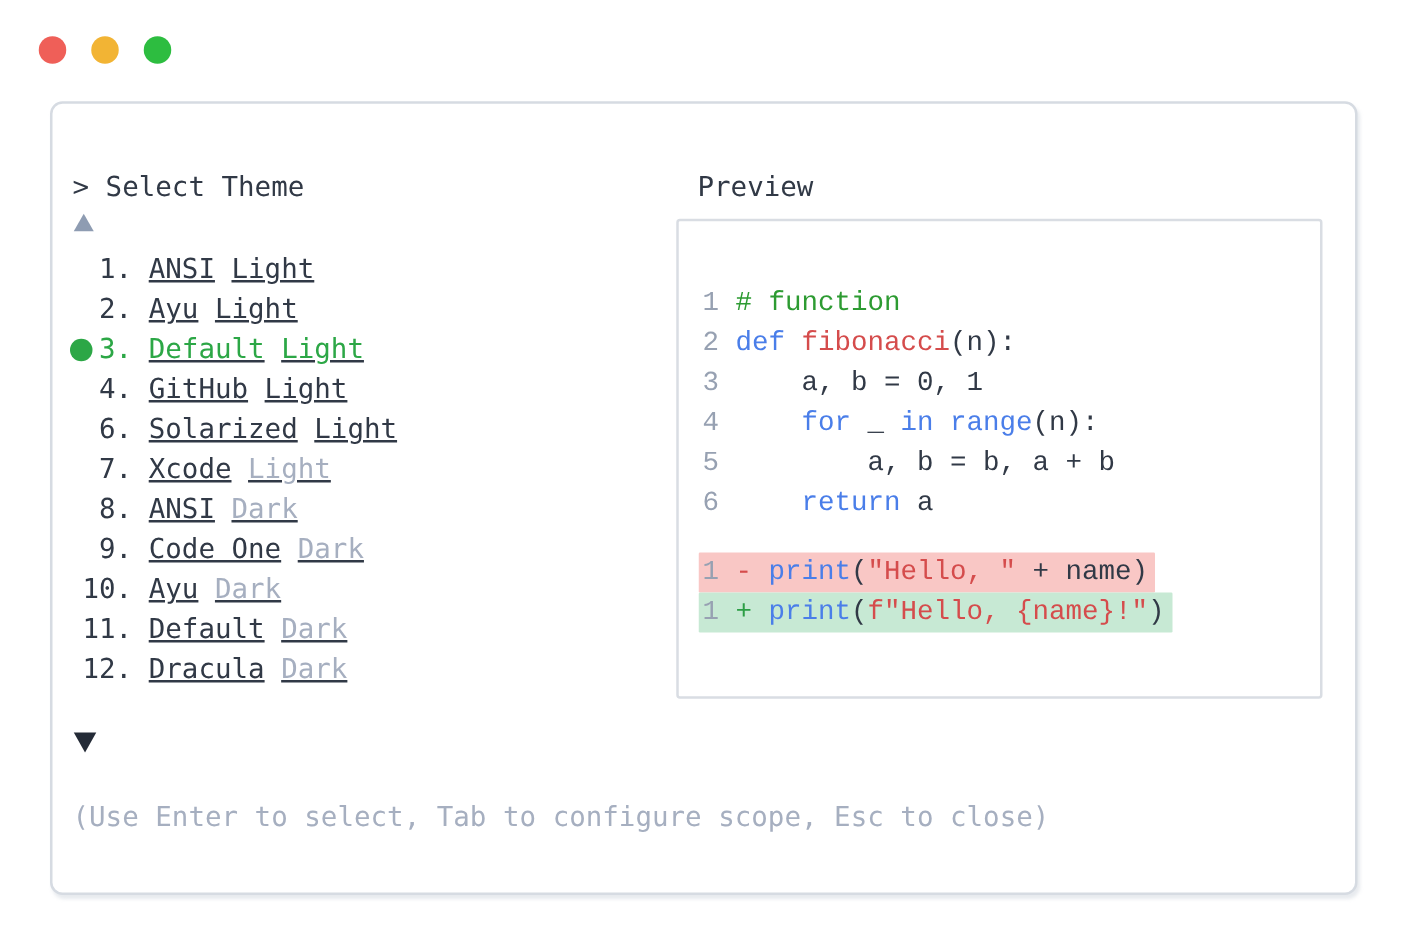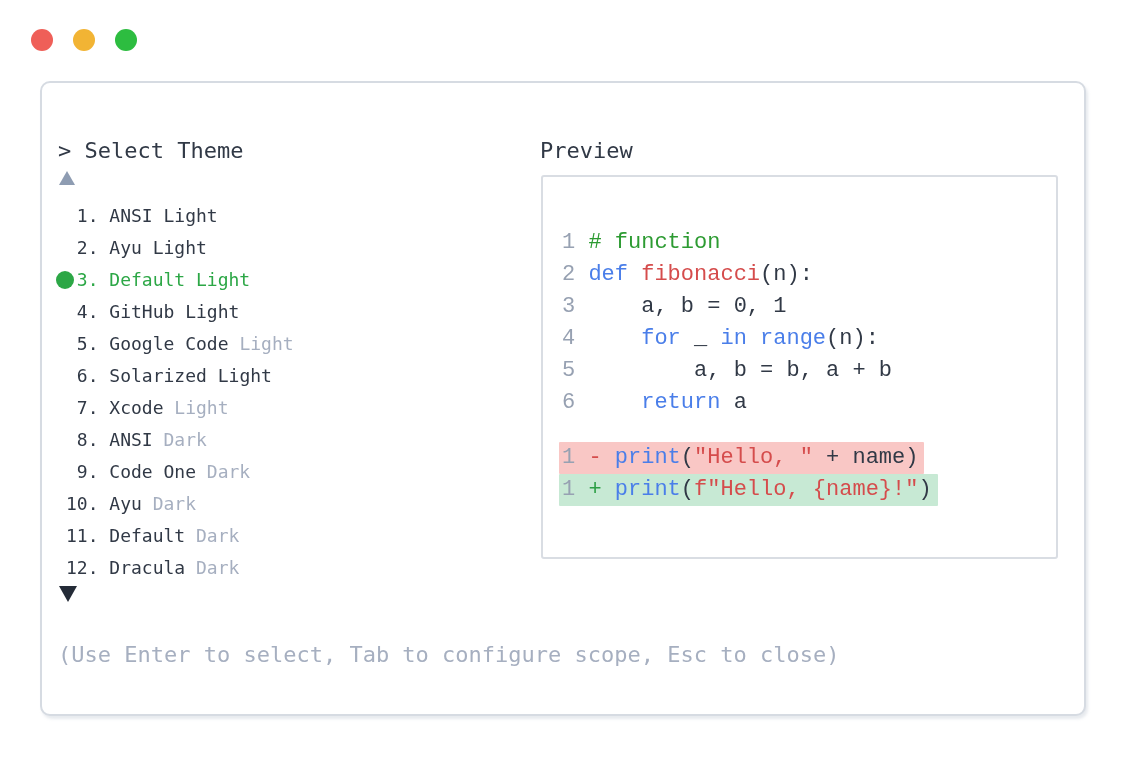--- a/index.html
+++ b/index.html
@@ -38,38 +38,38 @@
   .scroll-up{
     position:absolute;left:17px;top:88px;width:0;height:0;
     border-left:8px solid transparent;border-right:8px solid transparent;
     border-bottom:14px solid var(--arrow-up);
   }
   .scroll-down{
     position:absolute;left:17px;top:503px;width:0;height:0;
     border-left:9px solid transparent;border-right:9px solid transparent;
     border-top:16px solid var(--arrow-down);
   }
-  .theme-list{position:absolute;left:24px;top:117px;font-size:18px;}
+  .theme-list{position:absolute;left:24px;top:117px;font-size:22px;text-decoration:underline;}
   .row{position:relative;height:32px;line-height:32px;white-space:pre;cursor:default;}
   .row .num{display:inline-block;width:3ch;text-align:right;margin-right:1ch;}
   .row .variant{margin-left:1ch;}
   .row .variant.muted{color:var(--text-gray);}
   .row.sel .num,.row.sel .nm,.row.sel .variant{color:var(--green);}
   .row .dot{
     position:absolute;left:-10px;top:7px;width:18px;height:18px;
     border-radius:50%;background:var(--green);
   }
   .help{
     position:absolute;left:16px;top:556px;
     font-size:22px;line-height:32px;color:var(--text-gray);white-space:pre;
   }
 
   
   .preview-label{
-    position:absolute;left:498px;top:52px;
+    position:absolute;left:516px;top:52px;
     font-size:22px;line-height:32px;color:var(--text-dark);
   }
   .preview-box{
     position:absolute;left:499px;top:92px;width:517px;height:384px;
     background:#fff;border:2px solid var(--preview-border);border-radius:3px;font-family:Liberation Mono, monospace;
   }
   .preview-code{
     margin:0;padding:50px 8px 0 19px;
     font-size:22px;
   }
@@ -97,21 +97,20 @@
 </div>
 
 <div class="panel">
   <div class="prompt">&gt; Select Theme</div>
   <div class="scroll-up"></div>
   <div class="theme-list">
       <div class="row"><span class="num">1.</span><span class="nm">ANSI</span><span class="variant">Light</span></div>
       <div class="row"><span class="num">2.</span><span class="nm">Ayu</span><span class="variant">Light</span></div>
       <div class="row sel"><span class="dot"></span><span class="num">3.</span><span class="nm">Default</span><span class="variant">Light</span></div>
       <div class="row"><span class="num">4.</span><span class="nm">GitHub</span><span class="variant">Light</span></div>
-      <div class="row"><span class="num">5.</span><span class="nm">Google Code</span><span class="variant muted">Light</span></div>
       <div class="row"><span class="num">6.</span><span class="nm">Solarized</span><span class="variant">Light</span></div>
       <div class="row"><span class="num">7.</span><span class="nm">Xcode</span><span class="variant muted">Light</span></div>
       <div class="row"><span class="num">8.</span><span class="nm">ANSI</span><span class="variant muted">Dark</span></div>
       <div class="row"><span class="num">9.</span><span class="nm">Code One</span><span class="variant muted">Dark</span></div>
       <div class="row"><span class="num">10.</span><span class="nm">Ayu</span><span class="variant muted">Dark</span></div>
       <div class="row"><span class="num">11.</span><span class="nm">Default</span><span class="variant muted">Dark</span></div>
       <div class="row"><span class="num">12.</span><span class="nm">Dracula</span><span class="variant muted">Dark</span></div>
     </div>
   <div class="scroll-down"></div>
   <div class="help">(Use Enter to select, Tab to configure scope, Esc to close)</div>

